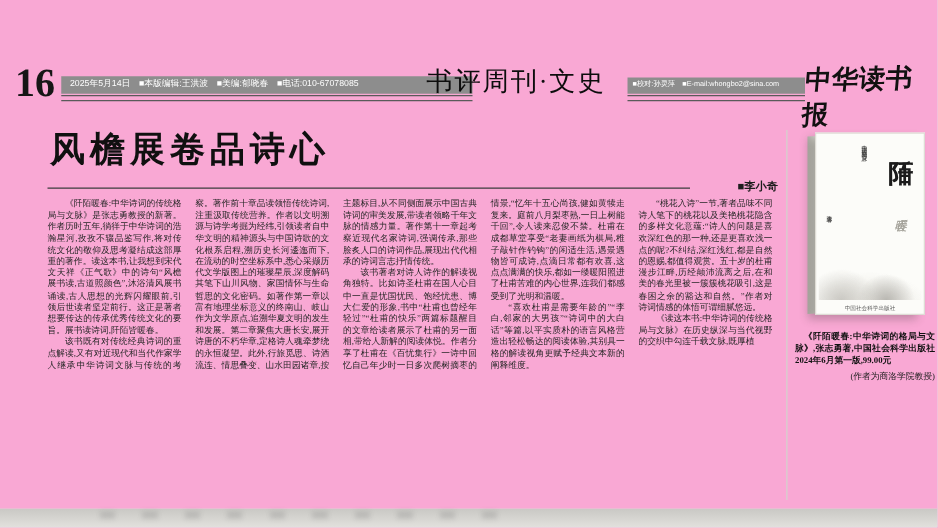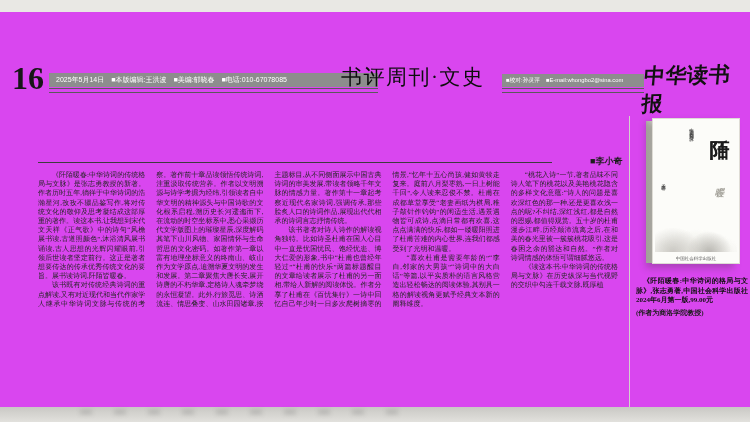--- a/index.html
+++ b/index.html
@@ -2,21 +2,21 @@
 <html><head>
 <meta charset="utf-8">
 <style>
   html,body{margin:0;padding:0;}
   body{
     width:750px;height:422px;position:relative;overflow:hidden;
     background:#e9e8e4;
     font-family:"Liberation Serif","DejaVu Serif",serif;
     -webkit-font-smoothing:antialiased;
   }
-  .paper{position:absolute;left:0;top:12px;width:750px;height:407px;background:#d946ef;}
+  .paper{position:absolute;left:0;top:0;width:750px;height:407px;background:#f9a8d4;}
   .paper-edge{position:absolute;left:0;top:407px;width:750px;height:15px;
     background:linear-gradient(#c9c8c4,#e2e1dd);}
   .smudge{position:absolute;left:80px;top:409px;width:340px;height:6px;opacity:.5;
     background:repeating-linear-gradient(90deg,rgba(110,110,110,.45) 0 12px,transparent 12px 34px);
     filter:blur(2px);}
   
   .pagenum{position:absolute;left:12px;top:48px;font-size:32px;font-weight:bold;color:#161616;}
   .bar{position:absolute;background:#8d8d8d;color:#fff;
     font-family:"Liberation Sans","DejaVu Sans",sans-serif;white-space:nowrap;overflow:hidden;}
   .bar1{left:49px;top:61px;width:322px;height:14px;font-size:7px;line-height:14px;padding-left:7px;}
@@ -55,35 +55,36 @@
   .bk-author{position:absolute;left:8px;top:62px;writing-mode:vertical-rl;font-size:4.5px;color:#4a4a4a;}
   .bk-mountains{position:absolute;left:2px;right:2px;bottom:11px;height:42px;opacity:.85;
     background:
       radial-gradient(55% 95% at 22% 100%, #c2c0ba 0%, rgba(194,192,186,0) 62%),
       radial-gradient(48% 85% at 66% 100%, #aeaca6 0%, rgba(174,172,166,0) 58%),
       radial-gradient(85% 110% at 50% 125%, #dcdad3 0%, rgba(220,218,211,0) 72%);}
   .bk-pub{position:absolute;left:0;right:0;bottom:2px;text-align:center;font-size:4.5px;color:#555;}
   .caption{margin-top:9px;font-size:7px;font-weight:bold;line-height:9.6px;
     text-align:justify;text-indent:1em;color:#111;}
   .sb-text{margin-top:9px;font-size:7px;line-height:9.2px;text-align:justify;color:#262626;}
-  .sb-attrib{margin-top:2px;font-size:7px;font-weight:bold;text-align:left;color:#1d1d1d;}
+  .sb-attrib{margin-top:2px;font-size:7px;font-weight:normal;text-align:right;color:#1d1d1d;}
 </style>
 </head>
 <body>
 
 <div class="paper">
 
   <div class="pagenum">16</div>
   <div class="bar bar1">2025年5月14日　■本版编辑:王洪波　■美编:郁晓春　■电话:010-67078085</div>
   <div class="rule-double rd1"></div>
   <div class="section-title">书评周刊·文史</div>
   <div class="bar bar2">■校对:孙灵萍　■E-mail:whongbo2@sina.com</div>
   <div class="rule-double rd2"></div>
   <div class="masthead">中华读书报</div>
 
+  <div class="headline">风檐展卷品诗心</div>
   <div class="hrule"></div>
   <div class="byline">■李小奇</div>
 
   <div class="body-cols">
     <p>《阡陌暖春:中华诗词的传统格局与文脉》是张志勇教授的新著。作者历时五年,徜徉于中华诗词的浩瀚星河,孜孜不辍品鉴写作,将对传统文化的敬仰及思考凝结成这部厚重的著作。读这本书,让我想到宋代文天祥《正气歌》中的诗句“风檐展书读,古道照颜色”,沐浴清风展书诵读,古人思想的光辉闪耀眼前,引领后世读者坚定前行。这正是著者想要传达的传承优秀传统文化的要旨。展书读诗词,阡陌皆暖春。</p>
     <p>该书既有对传统经典诗词的重点解读,又有对近现代和当代作家学人继承中华诗词文脉与传统的考察。著作前十章品读领悟传统诗词,注重汲取传统营养。作者以文明溯源与诗学考掘为经纬,引领读者自中华文明的精神源头与中国诗歌的文化根系启程,溯历史长河逶迤而下,在流动的时空坐标系中,悉心采撷历代文学版图上的璀璨星辰,深度解码其笔下山川风物、家国情怀与生命哲思的文化密码。如著作第一章以富有地理坐标意义的终南山、岐山作为文学原点,追溯华夏文明的发生和发展。第二章聚焦大唐长安,展开诗唐的不朽华章,定格诗人魂牵梦绕的永恒凝望。此外,行旅觅思、诗酒流连、情思叠变、山水田园诸章,按主题标目,从不同侧面展示中国古典诗词的审美发展,带读者领略千年文脉的情感力量。著作第十一章起考察近现代名家诗词,强调传承,那些脍炙人口的诗词作品,展现出代代相承的诗词言志抒情传统。</p>
     <p>该书著者对诗人诗作的解读视角独特。比如诗圣杜甫在国人心目中一直是忧国忧民、饱经忧患、博大仁爱的形象,书中“杜甫也曾经年轻过”“杜甫的快乐”两篇标题醒目的文章给读者展示了杜甫的另一面相,带给人新解的阅读体悦。作者分享了杜甫在《百忧集行》一诗中回忆自己年少时一日多次爬树摘枣的情景,“忆年十五心尚孩,健如黄犊走复来。庭前八月梨枣熟,一日上树能千回”,令人读来忍俊不禁。杜甫在成都草堂享受“老妻画纸为棋局,稚子敲针作钓钩”的闲适生活,遇景遇物皆可成诗,点滴日常都有欢喜,这点点满满的快乐,都如一缕暖阳照进了杜甫苦难的内心世界,连我们都感受到了光明和温暖。</p>
     <p>“喜欢杜甫是需要年龄的”“李白,邻家的大男孩”“诗词中的大白话”等篇,以平实质朴的语言风格营造出轻松畅达的阅读体验,其别具一格的解读视角更赋予经典文本新的阐释维度。</p>
     <p>“桃花入诗”一节,著者品味不同诗人笔下的桃花以及美艳桃花隐含的多样文化意蕴:“诗人的问题是喜欢深红色的那一种,还是更喜欢浅一点的呢?不纠结,深红浅红,都是自然的恩赐,都值得观赏。五十岁的杜甫漫步江畔,历经颠沛流离之后,在和美的春光里被一簇簇桃花吸引,这是春困之余的豁达和自然。”作者对诗词情感的体悟可谓细腻悠远。</p>
     <p>《读这本书:中华诗词的传统格局与文脉》在历史纵深与当代视野的交织中勾连千载文脉,既厚植</p>

